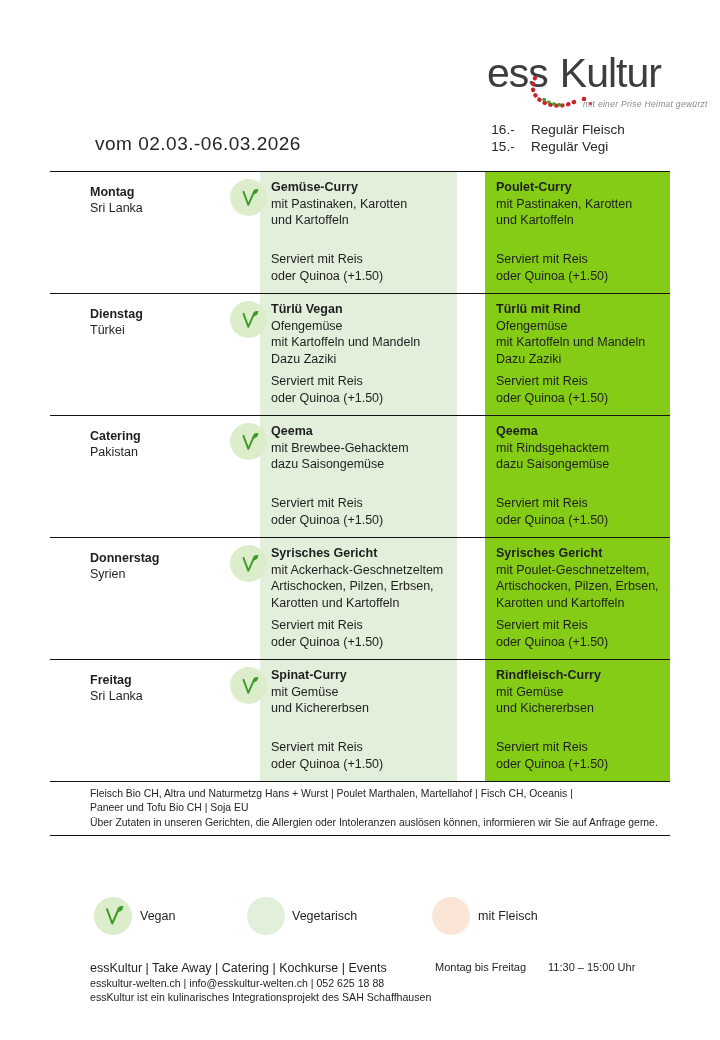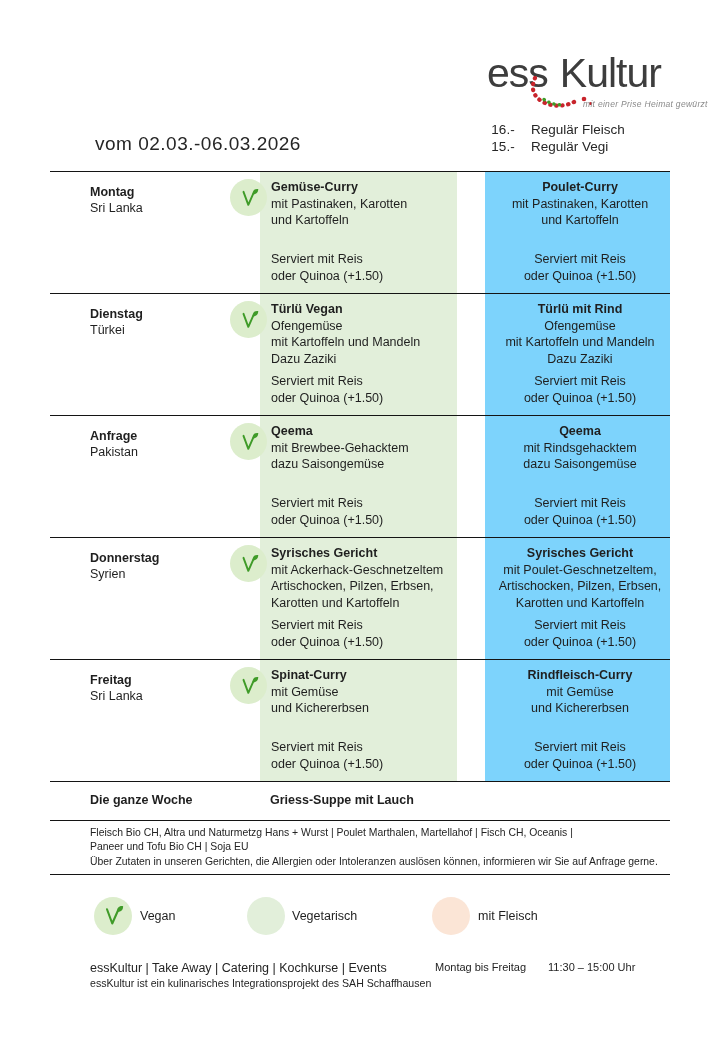--- a/index.html
+++ b/index.html
@@ -41,21 +41,21 @@
     display:flex; height:122px; border-top:1.6px solid #141414; position:relative;
   }
   .daycol { width:210px; padding:12px 0 0 40px; }
   .day { font-weight:bold; font-size:12.5px; line-height:16px; }
   .country { font-size:12.5px; line-height:16px; }
   .cell {
     position:relative; display:flex; flex-direction:column;
     padding:7px 6px 9px 11px; height:100%;
   }
   .cell.vegi { width:197px; background:#e2efda; margin-right:28px; }
-  .cell.meat { width:185px; background:#7dd3fc;text-align:center; }
+  .cell.meat { width:185px; background:#84cc16; }
   .dish-title { font-weight:bold; font-size:12.5px; line-height:16.5px; white-space:pre; }
   .dish-desc  { font-size:12.5px; line-height:16.5px; white-space:pre; }
   .dish-side  { font-size:12.5px; line-height:16.5px; white-space:pre; margin-top:auto; }
   .vegan-badge {
     position:absolute; left:-30px; top:7px; width:37px; height:37px;
     background:#dcedcc; border-radius:50%;
     display:flex; align-items:center; justify-content:center; z-index:2;
   }
   .vegan-badge svg { width:22px; height:22px; }
   
@@ -169,21 +169,21 @@
       <div class="dish-desc">Ofengemüse
 mit Kartoffeln und Mandeln
 Dazu Zaziki</div>
       <div class="dish-side">Serviert mit Reis
 oder Quinoa (+1.50)</div>
     </div>
   </div>
 
   <div class="menu-row">
     <div class="daycol">
-      <div class="day">Anfrage</div>
+      <div class="day">Catering</div>
       <div class="country">Pakistan</div>
     </div>
     <div class="cell vegi">
       <span class="vegan-badge">
           <svg>
             <use href="#vegan-v"></use>
           </svg>
         </span>
       <div class="dish-title">Qeema</div>
       <div class="dish-desc">mit Brewbee-Gehacktem
@@ -247,24 +247,20 @@
     </div>
     <div class="cell meat">
       <div class="dish-title">Rindfleisch-Curry</div>
       <div class="dish-desc">mit Gemüse
 und Kichererbsen</div>
       <div class="dish-side">Serviert mit Reis
 oder Quinoa (+1.50)</div>
     </div>
   </div>
 
-  <div class="week-row">
-    <div class="week-label">Die ganze Woche</div>
-    <div class="week-dish">Griess-Suppe mit Lauch</div>
-  </div>
 
   <div class="fineprint">
     <div>Fleisch Bio CH, Altra und Naturmetzg Hans + Wurst | Poulet Marthalen, Martellahof | Fisch CH, Oceanis |</div>
     <div>Paneer und Tofu Bio CH | Soja EU</div>
     <div>Über Zutaten in unseren Gerichten, die Allergien oder Intoleranzen auslösen können, informieren wir Sie auf Anfrage gerne.</div>
   </div>
 </div>
 
 <div class="legend">
   <div class="legend-circle vegan">
@@ -274,20 +270,21 @@
     </div>
   <div class="legend-label l1">Vegan</div>
   <div class="legend-circle vegetarian"></div>
   <div class="legend-label l2">Vegetarisch</div>
   <div class="legend-circle meatc"></div>
   <div class="legend-label l3">mit Fleisch</div>
 </div>
 
 <div class="footer-left">
   <div class="footer-line1">essKultur | Take Away | Catering | Kochkurse | Events</div>
+  <div class="footer-line2">esskultur-welten.ch | info@esskultur-welten.ch | 052 625 18 88</div>
   <div class="footer-line3">essKultur ist ein kulinarisches Integrationsprojekt des SAH Schaffhausen</div>
 </div>
 <div class="footer-right">
   <div class="hours-row">
     <span class="days">Montag bis Freitag</span>
     <span>11:30 – 15:00 Uhr</span>
   </div>
 </div>
 
 </body></html>

